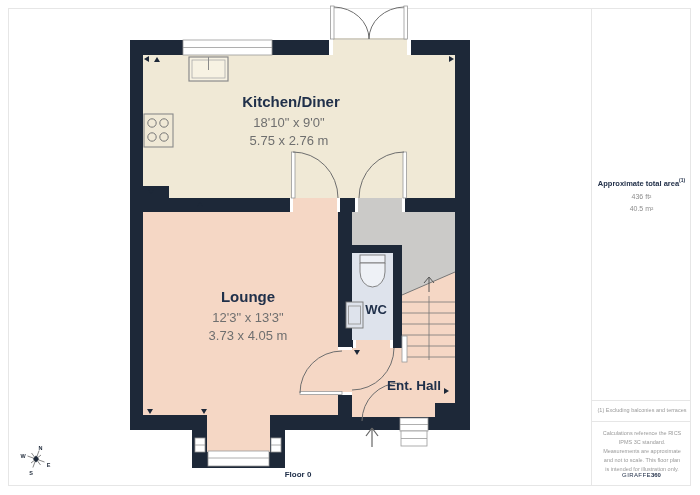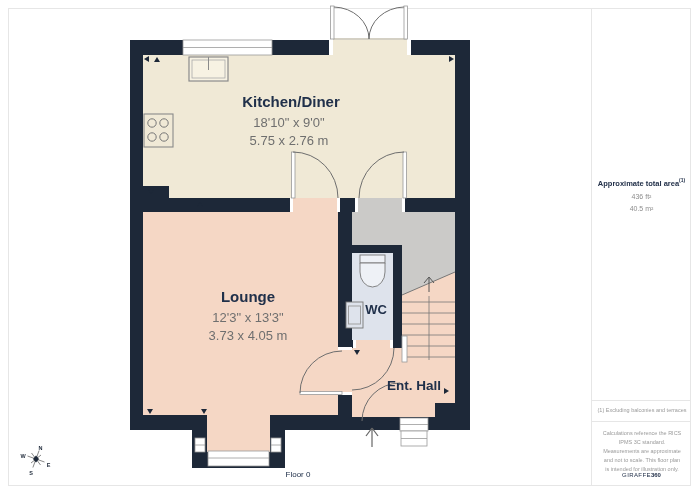--- a/index.html
+++ b/index.html
@@ -6,21 +6,21 @@
   body{
     width:700px;height:495px;position:relative;background:#ffffff;
     font-family:"Liberation Sans",sans-serif;overflow:hidden;
   }
   .frame{position:absolute;left:8px;top:8px;width:683px;height:478px;
     border:1px solid #e6e6e6;box-sizing:border-box;}
   svg text{font-family:"Liberation Sans",sans-serif;}
   .room-name{font-weight:bold;fill:#20304a;}
   .room-dims{fill:#6f6f6f;}
   .floor-label{position:absolute;left:262px;top:470px;width:72px;text-align:center;
-    font-size:8px;font-weight:normal;color:#20304a;}
+    font-size:8px;font-weight:bold;color:#20304a;}
   .sidebar{position:absolute;left:591px;top:8px;width:100px;height:478px;
     border-left:1px solid #e6e6e6;box-sizing:border-box;}
   .sidebar .area-block{position:absolute;top:169px;left:0;width:100%;text-align:center;}
   .area-title{font-size:7.5px;font-weight:bold;color:#223049;}
   .area-title sup{font-size:5px;}
   .area-val{font-size:7px;color:#8d8d8d;margin-top:5px;}
   .divider{position:absolute;left:0;width:100%;border-top:1px solid #e6e6e6;}
   .footnote{position:absolute;top:399px;left:4px;width:92px;text-align:center;
     font-size:5.5px;color:#9a9a9a;}
   .disclaimer{position:absolute;top:421px;left:10px;width:80px;text-align:center;

